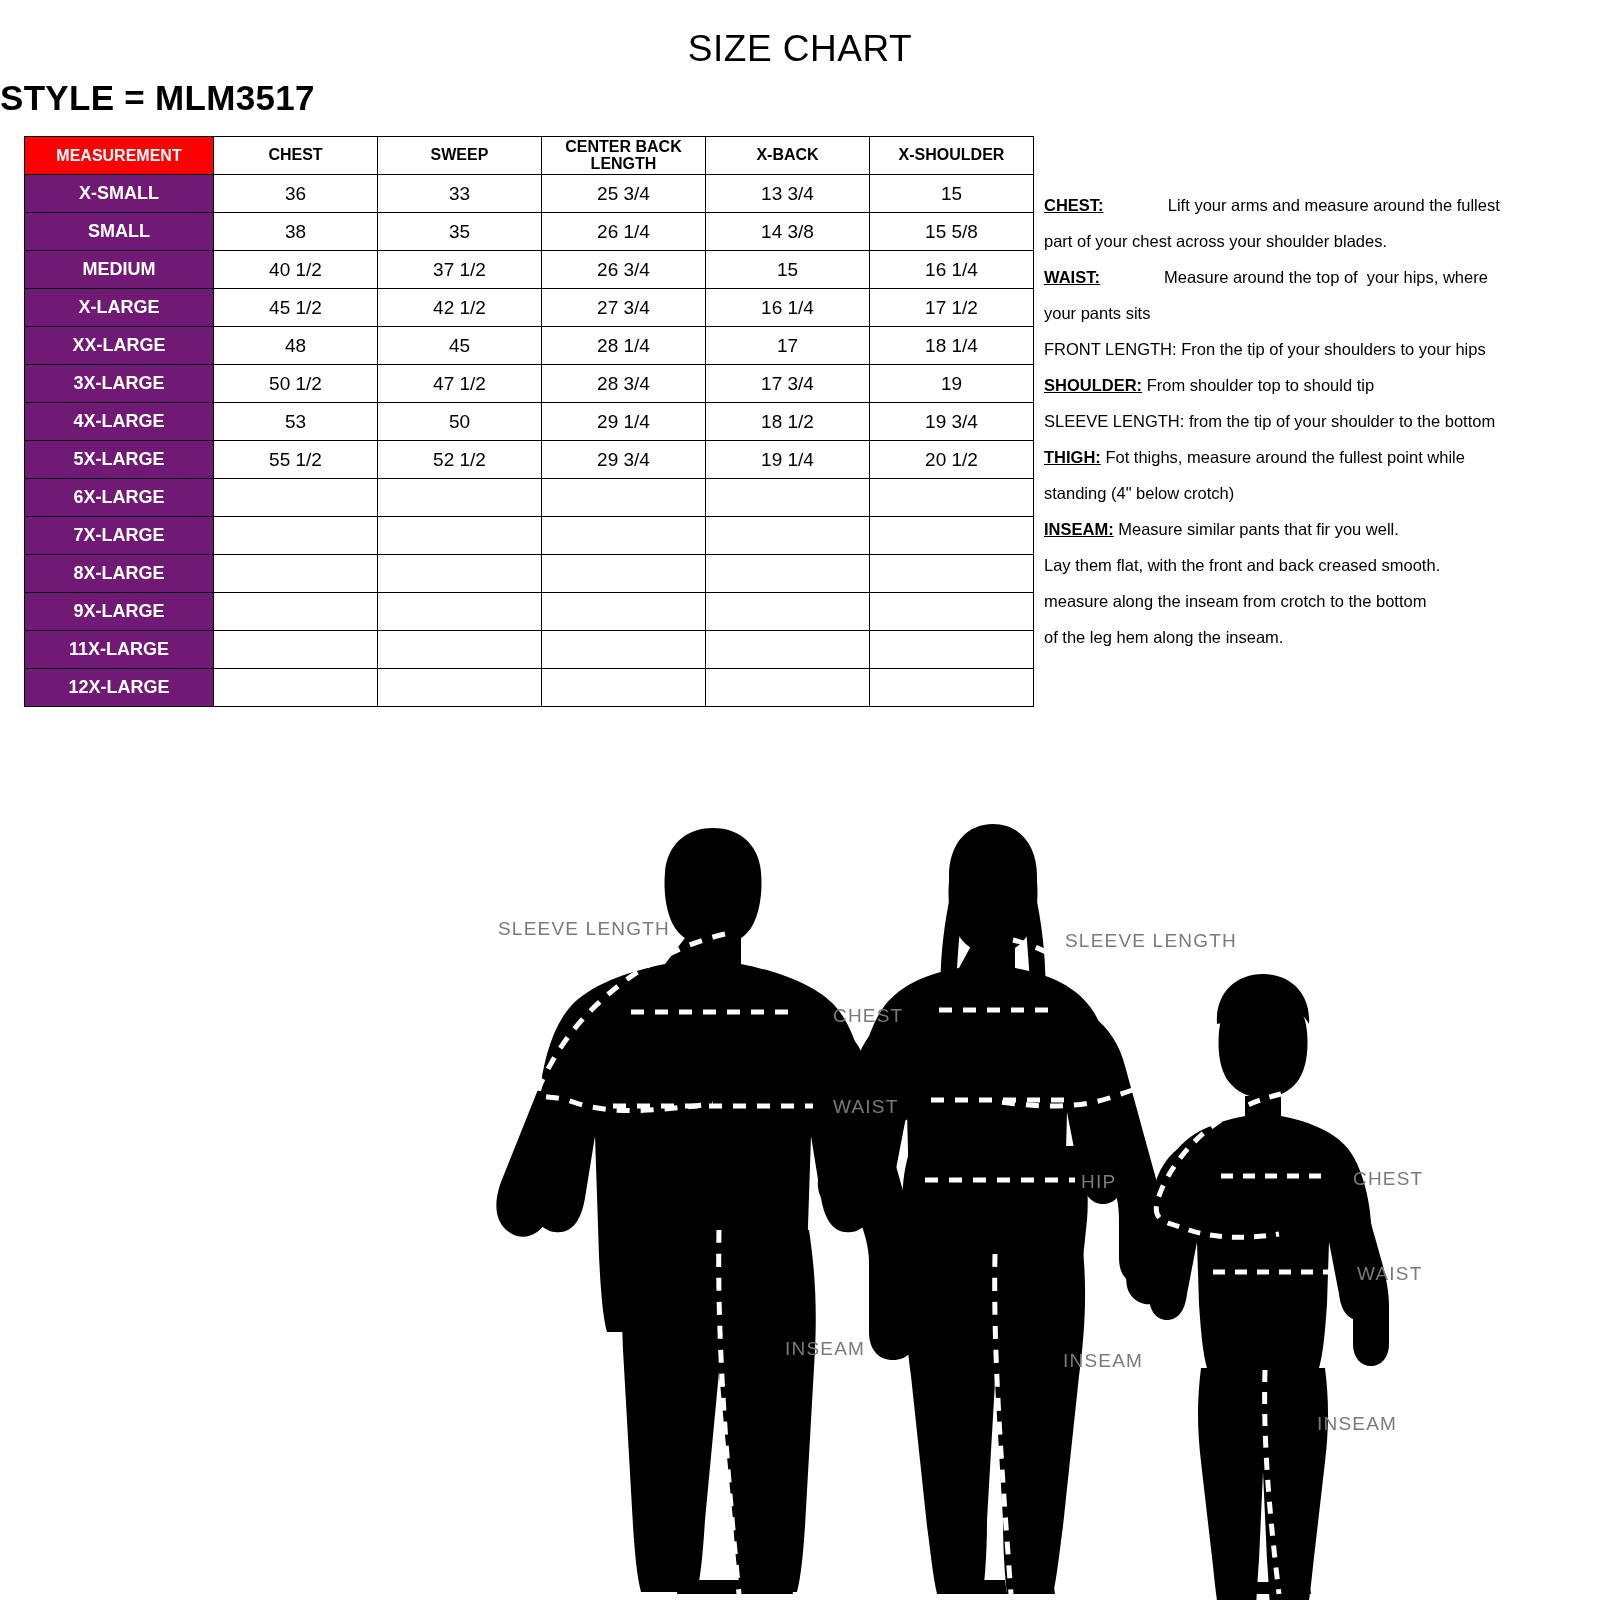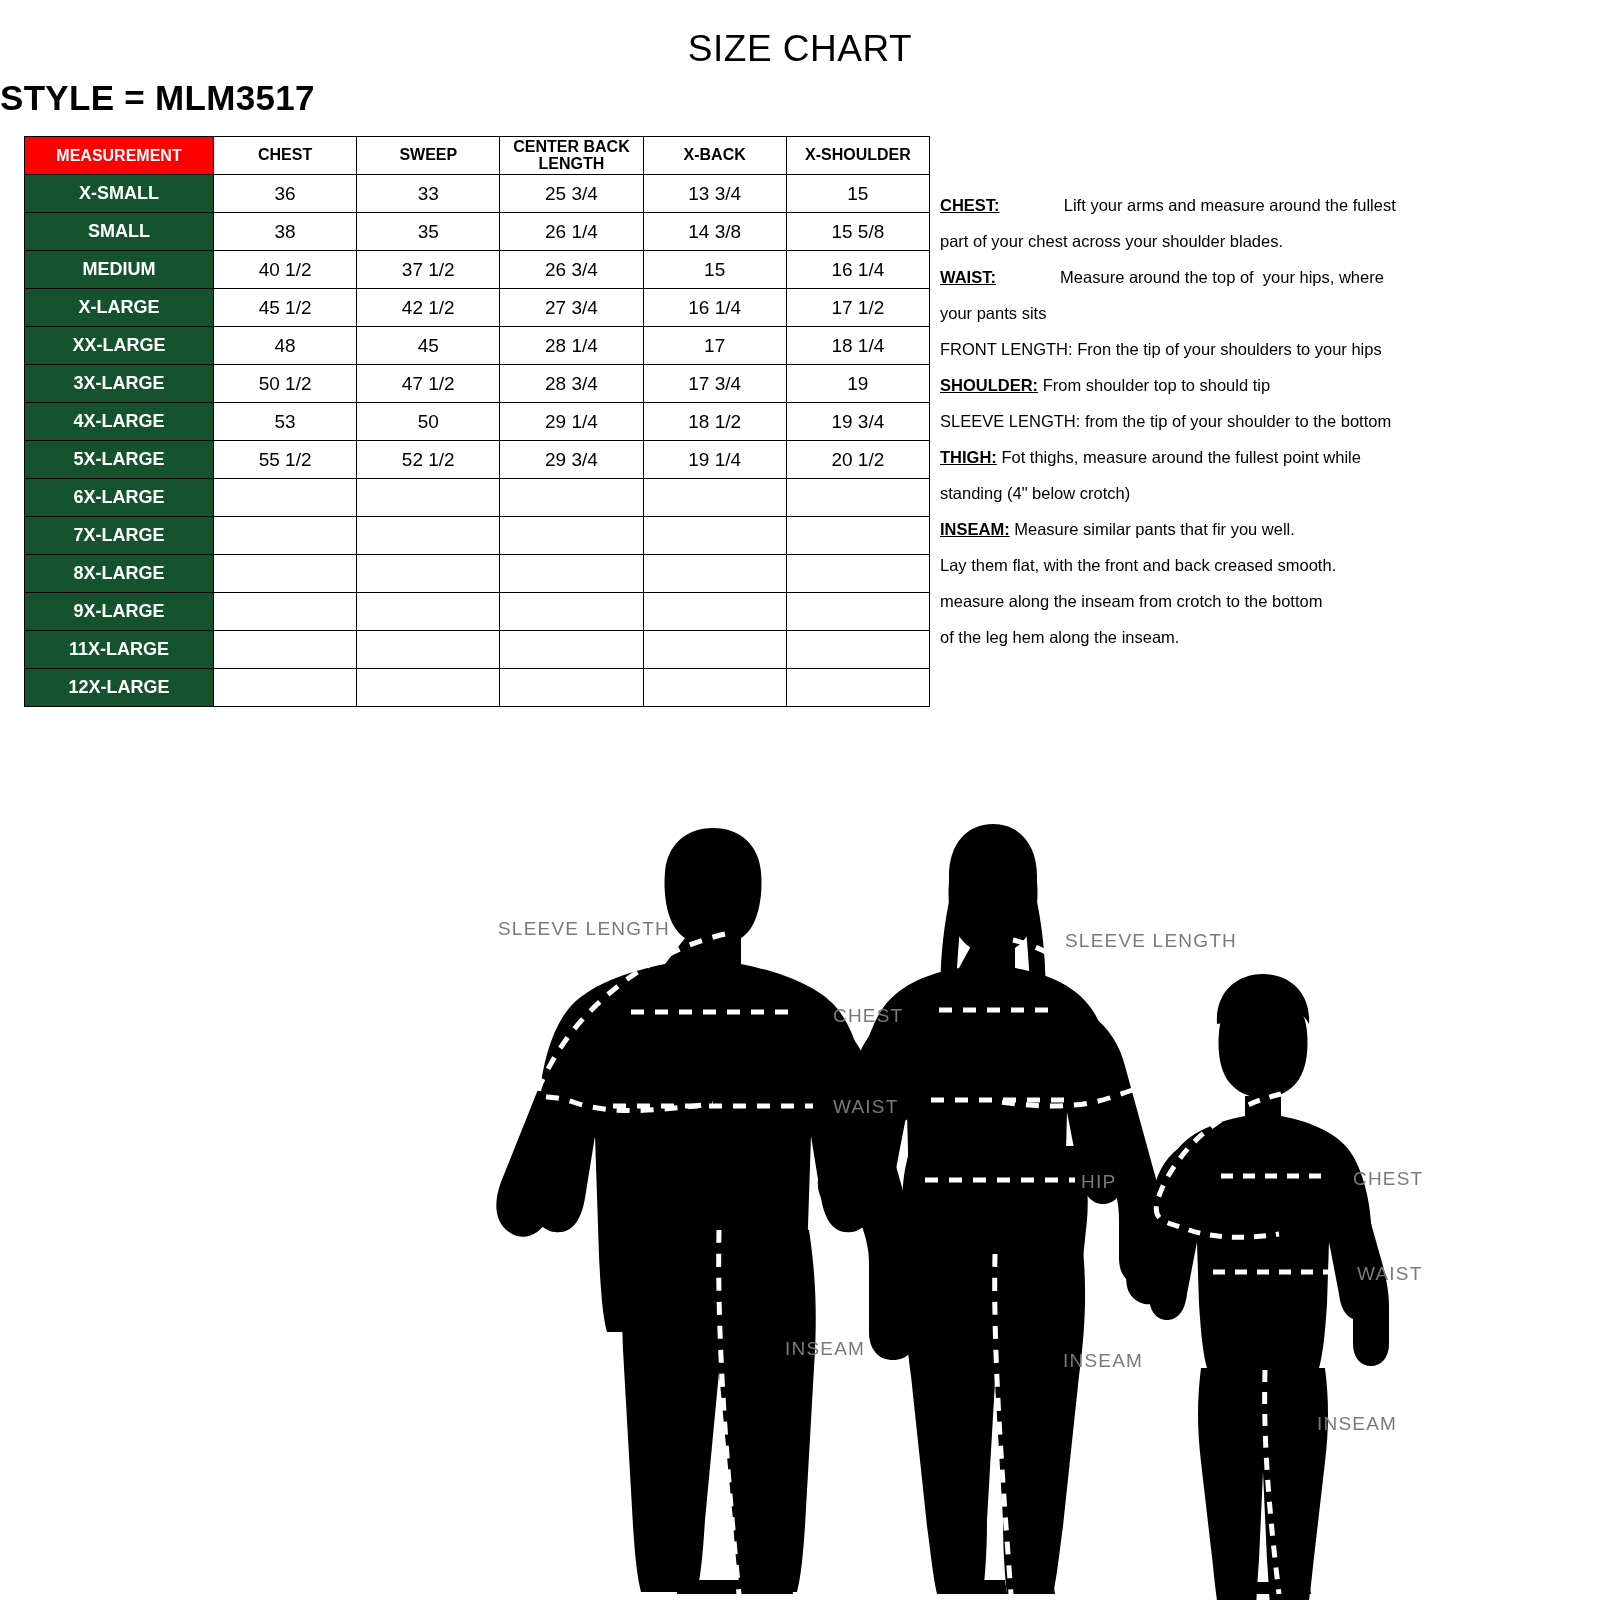--- a/index.html
+++ b/index.html
@@ -31,21 +31,21 @@
   }
   .content-row {
     display: flex;
     align-items: flex-start;
     margin-top: 18px;
   }
   table.size-table {
     border-collapse: collapse;
     margin-left: 24px;
     table-layout: fixed;
-    width: 906px;
+    width: 1010px;
   }
   table.size-table th, table.size-table td {
     border: 1px solid #000000;
     height: 35px;
     text-align: center;
     vertical-align: middle;
     font-size: 17px;
   }
   table.size-table th.measurement-head {
     background: #ff0000;
@@ -55,21 +55,21 @@
     width: 186px;
   }
   table.size-table th.col-head {
     background: #ffffff;
     color: #000000;
     font-weight: bold;
     font-size: 16px;
     line-height: 1.05;
   }
   table.size-table td.size-label {
-    background: #14532d;
+    background: #701a75;
     color: #ffffff;
     font-weight: bold;
     font-size: 18px;
     margin-left: 40px;
   }
   table.size-table td.val {
     background: #ffffff;
     font-size: 19px;
     font-weight: 400;
   }

